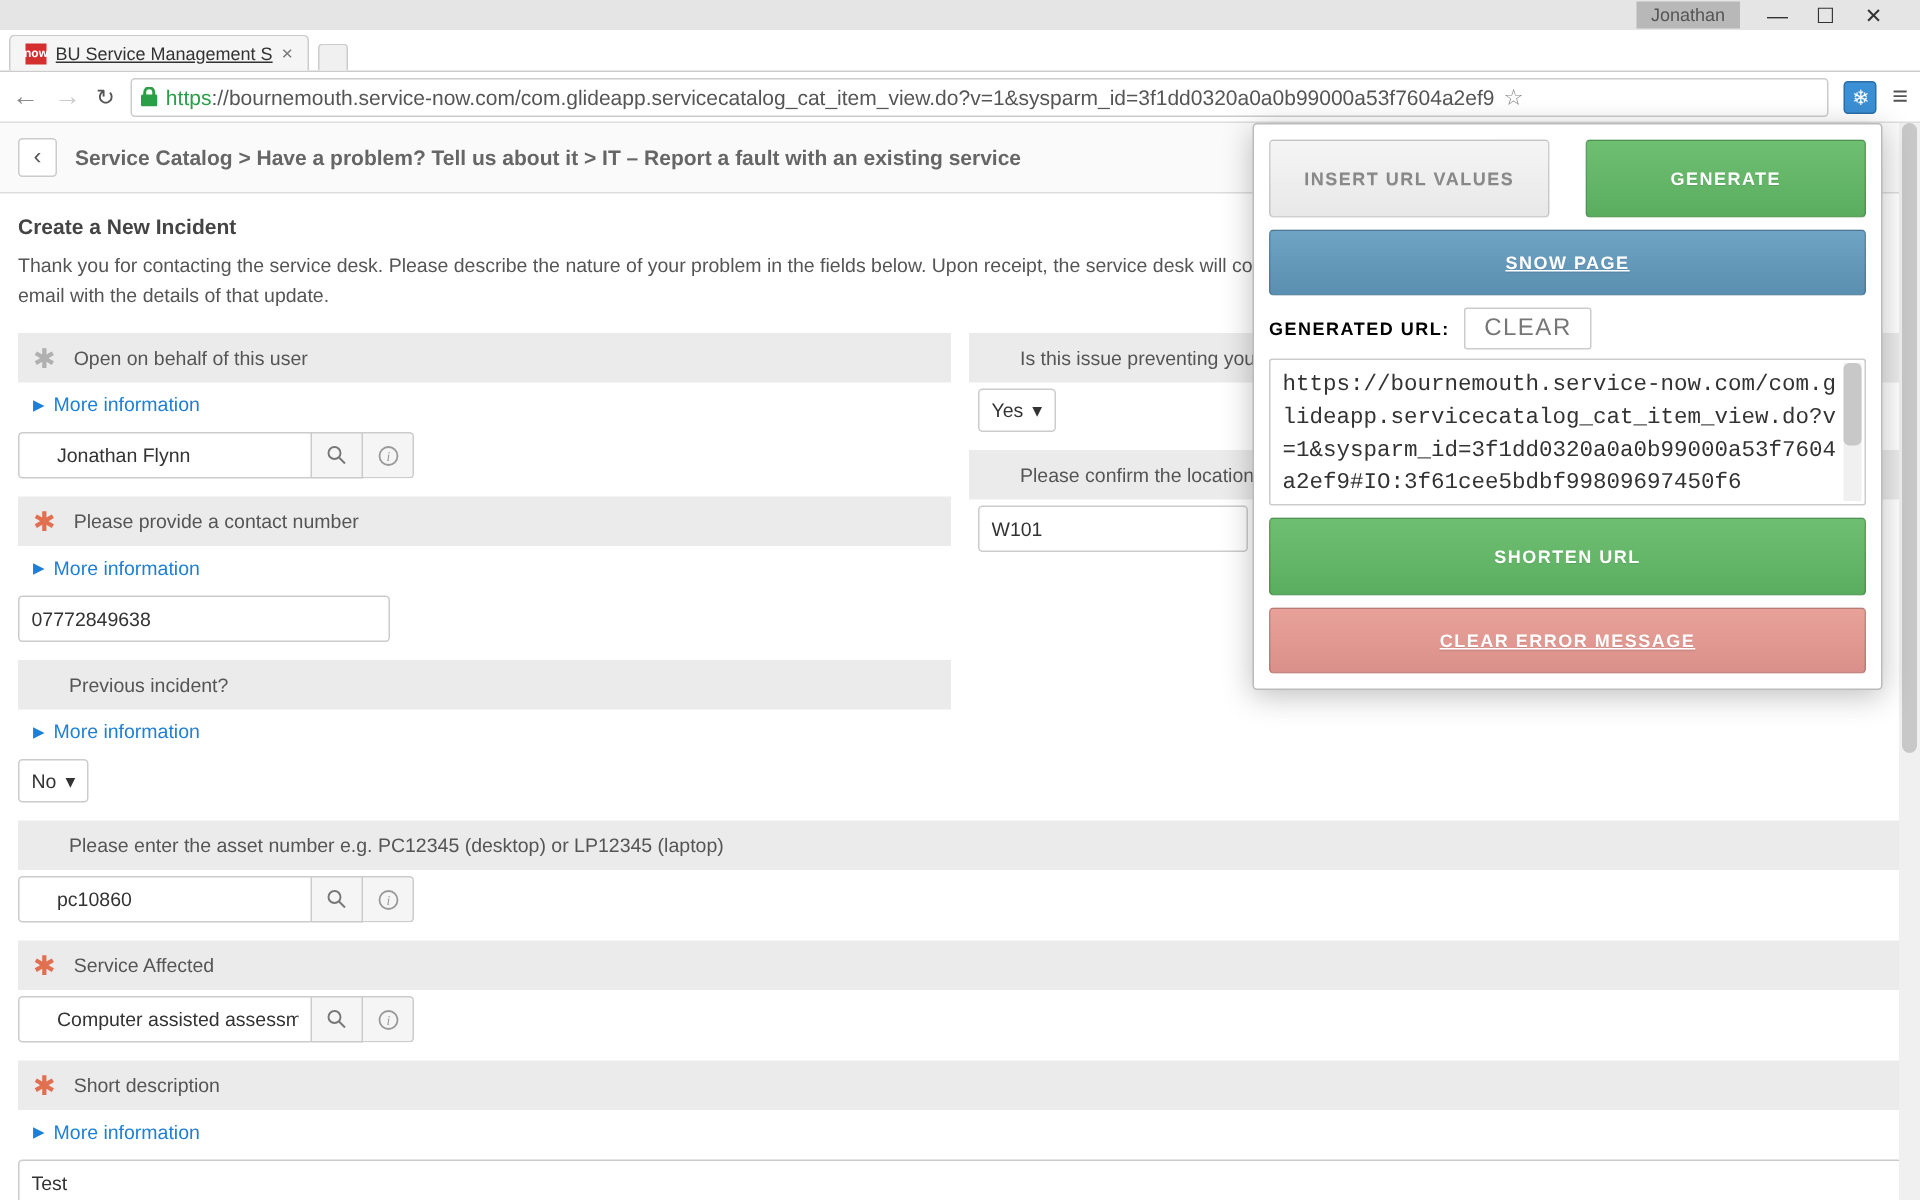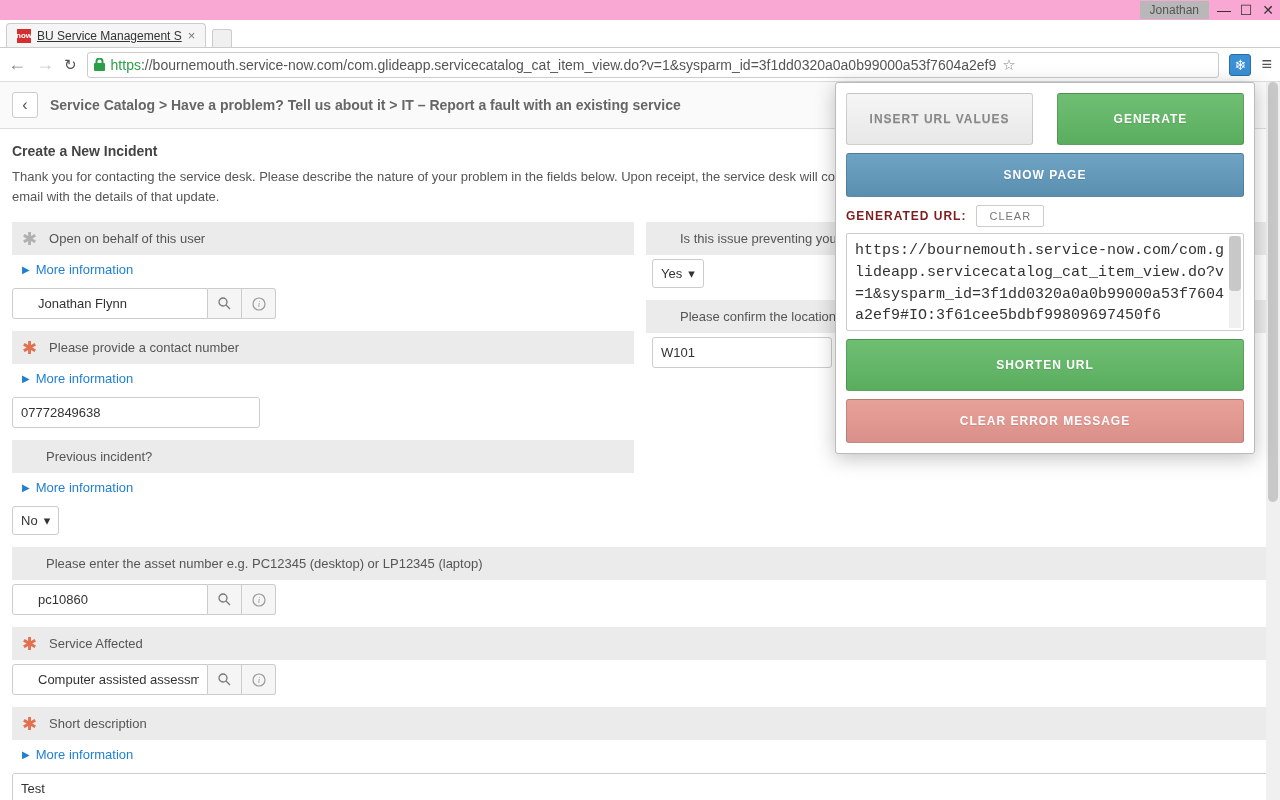--- a/index.html
+++ b/index.html
@@ -1,19 +1,19 @@
 <!DOCTYPE html>
 <html><head>
 <meta charset="utf-8">
 <style>
 * { box-sizing: border-box; margin: 0; padding: 0; }
 body { font-family: Arial, Helvetica, sans-serif; font-size: 13px; color: #333; background: #fff; width: 1280px; height: 800px; overflow: hidden; position: relative; }
 
 
-.titlebar { height: 20px; background: #f9a8d4; display: flex; justify-content: flex-end; align-items: center; padding-right: 5px; gap: 8px; }
+.titlebar { height: 20px; background: #e5e5e5; display: flex; justify-content: flex-end; align-items: center; padding-right: 24px; gap: 18px; }
 .titlebar .user-badge { background: #b8b8b8; color: #555; padding: 2px 10px; font-size: 12px; }
 .titlebar .win-btn { width: 14px; height: 14px; display: flex; align-items: center; justify-content: center; font-size: 14px; cursor: default; }
 
 .tabbar { height: 28px; background: #fff; display: flex; align-items: flex-end; padding-left: 6px; border-bottom: 1px solid #ccc; }
 .tab { display: flex; align-items: center; gap: 6px; padding: 4px 10px; background: #f5f5f5; border: 1px solid #ccc; border-bottom: none; border-radius: 4px 4px 0 0; font-size: 12px; max-width: 210px; }
 .tab .favicon { width: 14px; height: 14px; background: #d32f2f; color: #fff; font-size: 8px; display: flex; align-items: center; justify-content: center; font-weight: bold; }
 .tab .tab-title { white-space: nowrap; overflow: hidden; text-overflow: ellipsis; flex: 1; text-decoration: underline; }
 .tab .close { font-size: 13px; color: #777; }
 .newtab { width: 20px; height: 18px; border: 1px solid #ccc; border-bottom: none; margin-left: 6px; background: #f0f0f0; border-radius: 3px 3px 0 0; }
 
@@ -57,28 +57,28 @@
 .lookup-btn { width: 34px; border: 1px solid #ccc; border-left: none; background: #f5f5f5; display: flex; align-items: center; justify-content: center; color: #666; font-size: 13px; }
 .lookup-btn:last-child { border-radius: 0 3px 3px 0; }
 .simple-input { width: 248px; border-radius: 3px; }
 .wide-input { width: 100%; border-radius: 3px; }
 .select-input { border: 1px solid #ccc; padding: 6px 8px; font-size: 13px; border-radius: 3px; background: #fff; display: flex; align-items: center; gap: 6px; }
 
 
 .popup { position: absolute; top: 82px; right: 25px; width: 420px; background: #fff; border: 1px solid #bbb; border-radius: 3px; box-shadow: 0 4px 20px rgba(0,0,0,0.25); padding: 10px; z-index: 100; }
 .popup-row { display: flex; gap: 24px; margin-bottom: 8px; }
 .popup-btn { flex: 1; padding: 18px 8px; text-align: center; font-size: 12px; font-weight: bold; letter-spacing: 1px; border-radius: 3px; border: 1px solid rgba(0,0,0,0.15); cursor: pointer; text-shadow: 0 1px 0 rgba(0,0,0,0.1); }
-.popup-btn.small-pad { padding: 14px 8px; }
+.popup-btn.small-pad { padding: 14px 8px; text-decoration: underline; }
 .btn-gray { background: linear-gradient(#f5f5f5,#e8e8e8); color: #888; }
 .btn-green { background: linear-gradient(#6fbf73,#5aad5f); color: #fff; }
 .btn-blue { background: linear-gradient(#6fa3c4,#5a8fb0); color: #fff; }
 .btn-red { background: linear-gradient(#e8a199,#d9908a); color: #fff; }
 .popup-label-row { display: flex; align-items: center; gap: 10px; margin: 6px 0; }
-.popup-label { font-size: 12px; letter-spacing: 1px; color: #7f1d1d; font-weight: bold; }
-.clear-btn { border: 1px solid #ccc; padding: 4px 12px; font-size: 11px; letter-spacing: 1px; color: #777; background: #fff; border-radius: 2px; cursor: pointer; }
+.popup-label { font-size: 12px; letter-spacing: 1px; color: #000000; font-weight: bold; }
+.clear-btn { border: 1px solid #ccc; padding: 4px 12px; font-size: 16px; letter-spacing: 1px; color: #777; background: #fff; border-radius: 2px; cursor: pointer; }
 .url-box { position: relative; border: 1px solid #ccc; border-radius: 2px; padding: 6px 18px 6px 8px; font-family: "Courier New", monospace; font-size: 15px; line-height: 1.45; color: #333; height: 98px; overflow: hidden; word-break: break-all; margin-bottom: 8px; }
 .url-box-scroll { position: absolute; right: 2px; top: 2px; width: 12px; height: calc(100% - 4px); background: #f0f0f0; }
 .url-box-thumb { width: 100%; height: 60%; background: #c8c8c8; border-radius: 4px; }
 
 svg { display: block; }
 </style>
 </head>
 <body>
 
 <div class="titlebar">

